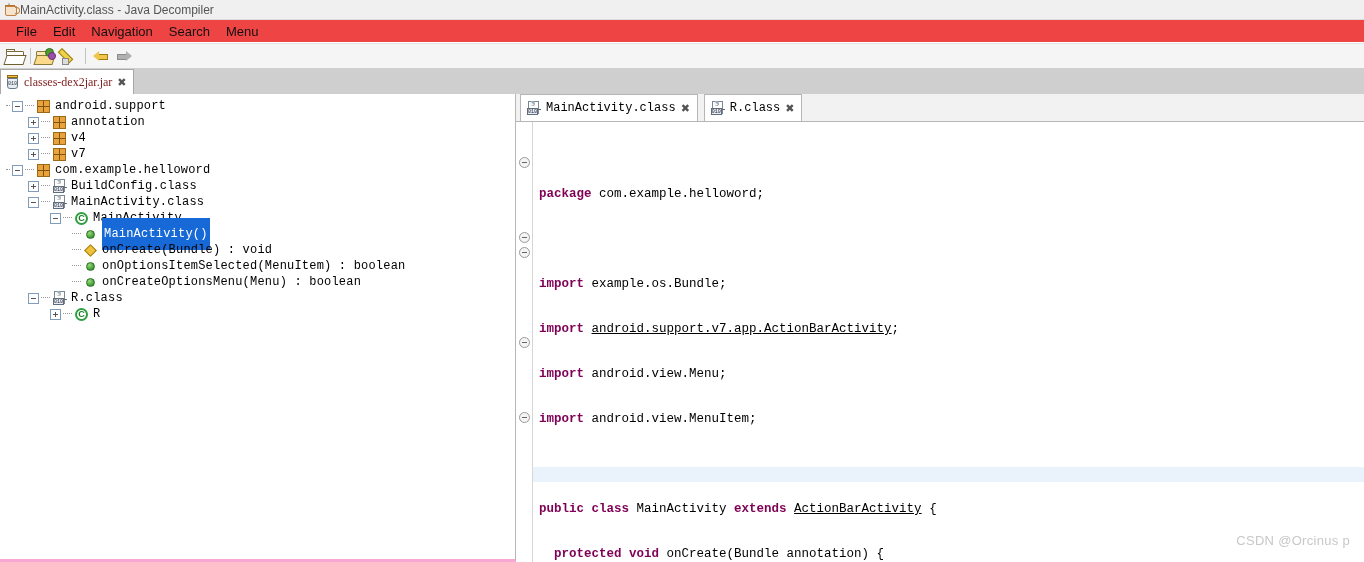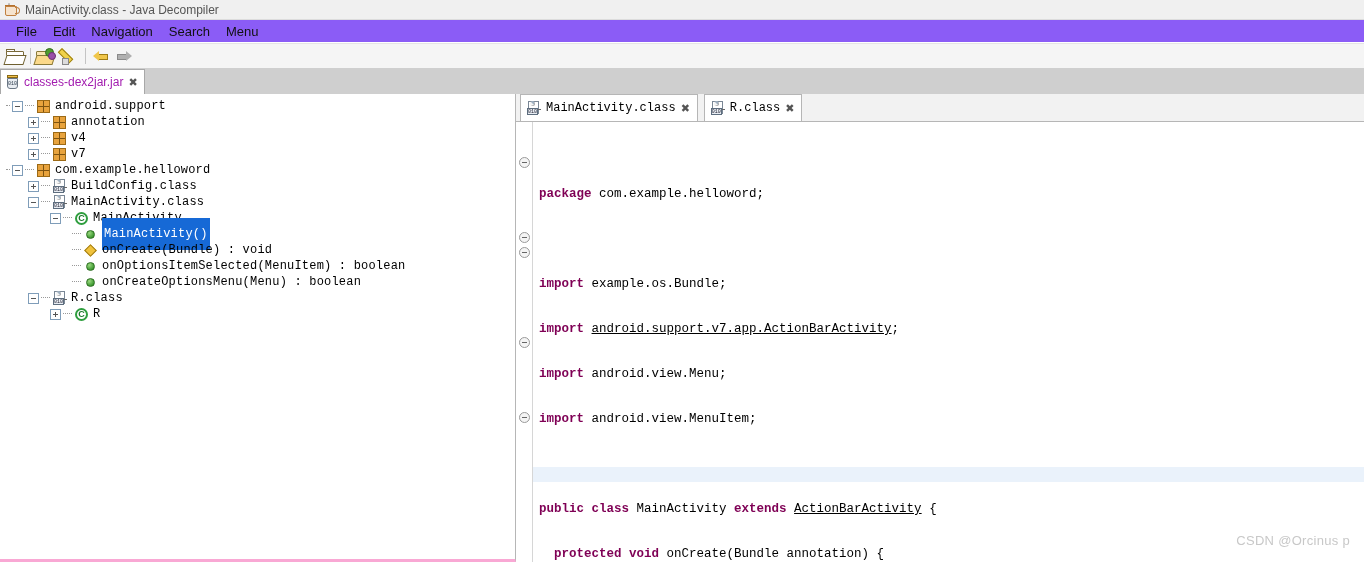--- a/index.html
+++ b/index.html
@@ -21,21 +21,20 @@
     background: #f0f0f0;
     border-bottom: 1px solid #dcdcdc;
     display: flex;
     align-items: center;
     padding-left: 4px;
     box-sizing: border-box;
   }
   #titlebar .title-text {
     font-size: 12px;
     color: #555;
-    margin-left: 5px;
     font-family: "Liberation Sans", sans-serif;
   }
   .jd-icon {
     width: 16px; height: 14px;
     position: relative;
     flex: 0 0 auto;
   }
   .jd-icon .cup {
     position: absolute;
     left: 1px; top: 3px;
@@ -64,21 +63,21 @@
     position: absolute;
     left: 4px; top: 0px;
     width: 2px; height: 3px;
     background: #bbb;
     border-radius: 1px;
   }
 
   
   #menubar {
     height: 22px;
-    background: #8b5cf6;
+    background: #ef4444;
     display: flex;
     align-items: center;
     padding-left: 8px;
     border-bottom: 1px solid #ffffff;
   }
   #menubar .menu-item {
     font-size: 13px;
     color: #111;
     padding: 1px 8px;
     cursor: default;
@@ -183,23 +182,23 @@
     border: 1px solid #a8a8a8;
     border-bottom: none;
     display: flex;
     align-items: center;
     padding: 0 6px 0 5px;
     gap: 5px;
     box-sizing: border-box;
     cursor: default;
   }
   .jartab .lbl {
-    font-family: Liberation Sans, sans-serif;
+    font-family: Liberation Serif, serif;
     font-size: 12px;
-    color: #a21caf;
+    color: #7f1d1d;
     letter-spacing: 0px;
   }
   .close-x {
     font-size: 11px;
     color: #555;
     font-family: "Liberation Sans", sans-serif;
     line-height: 1;
   }
   
   .ico-jar { width: 13px; height: 15px; position: relative; flex:0 0 auto;}

